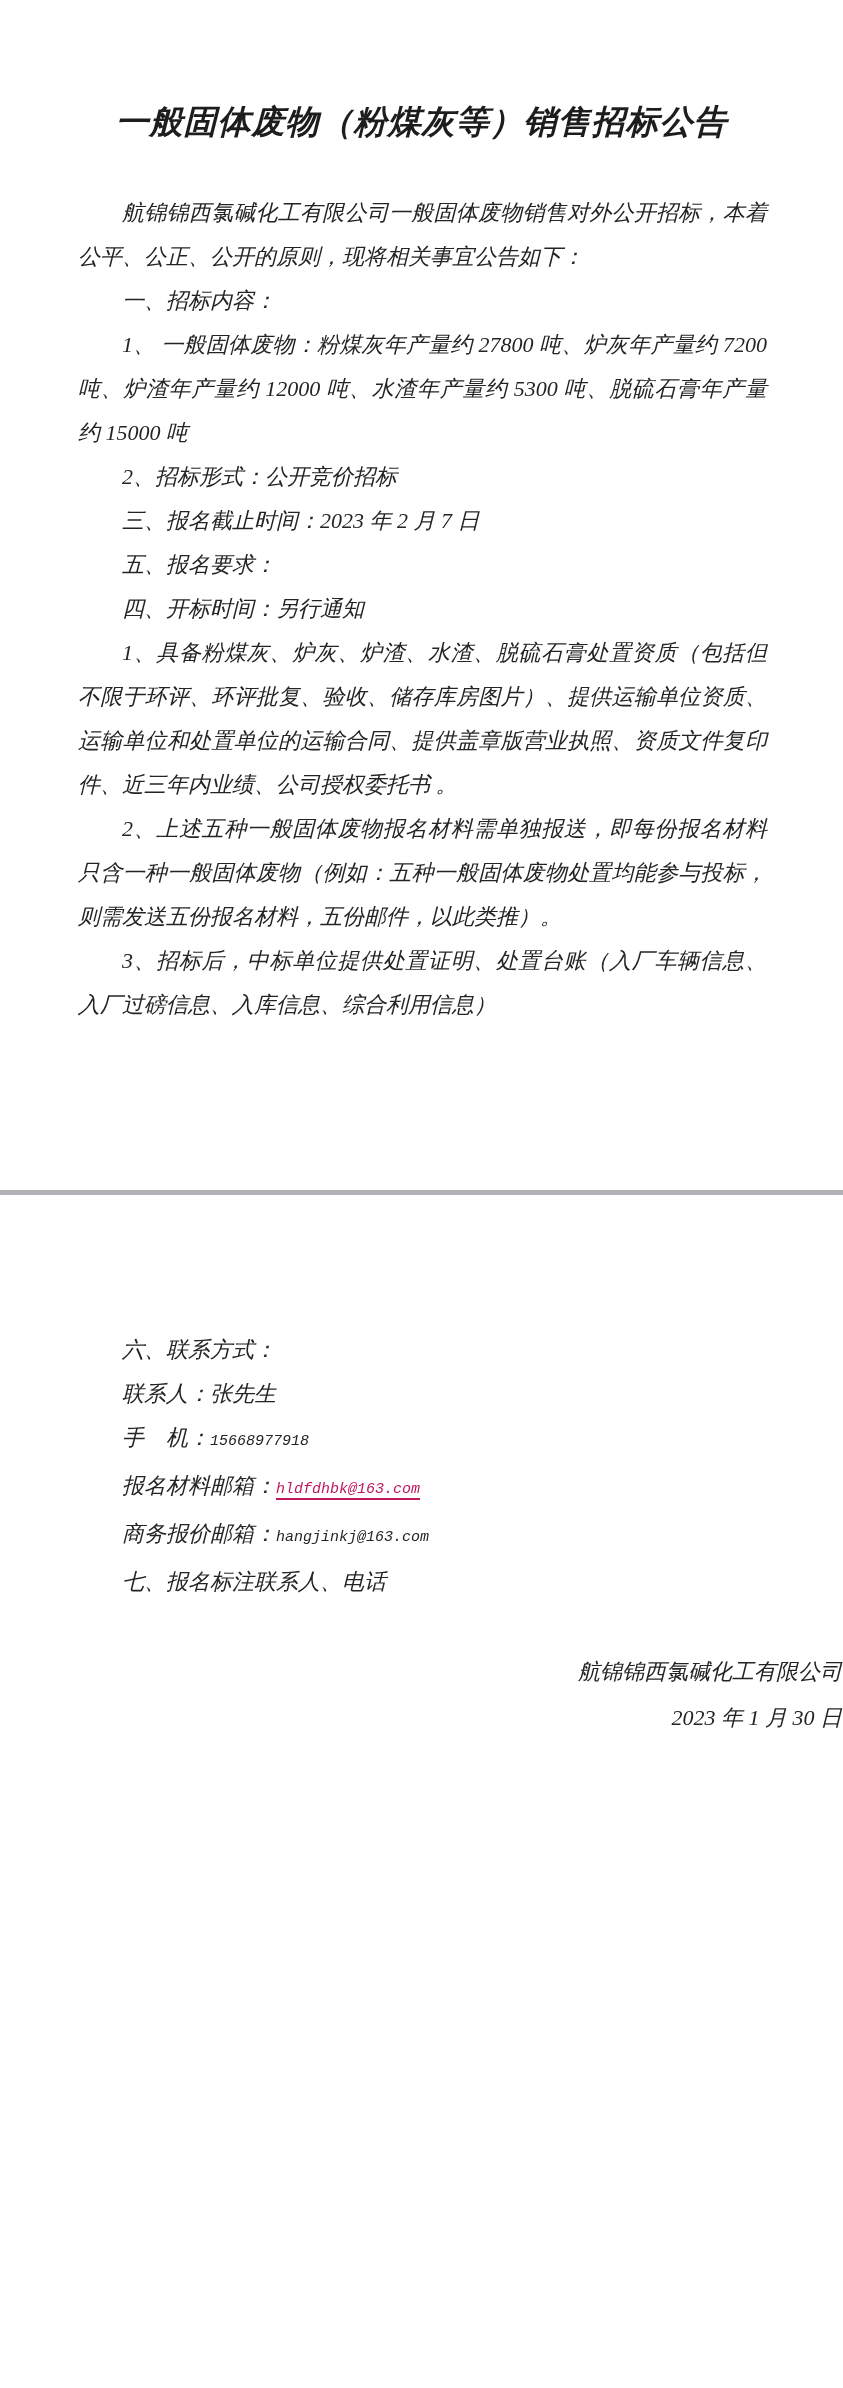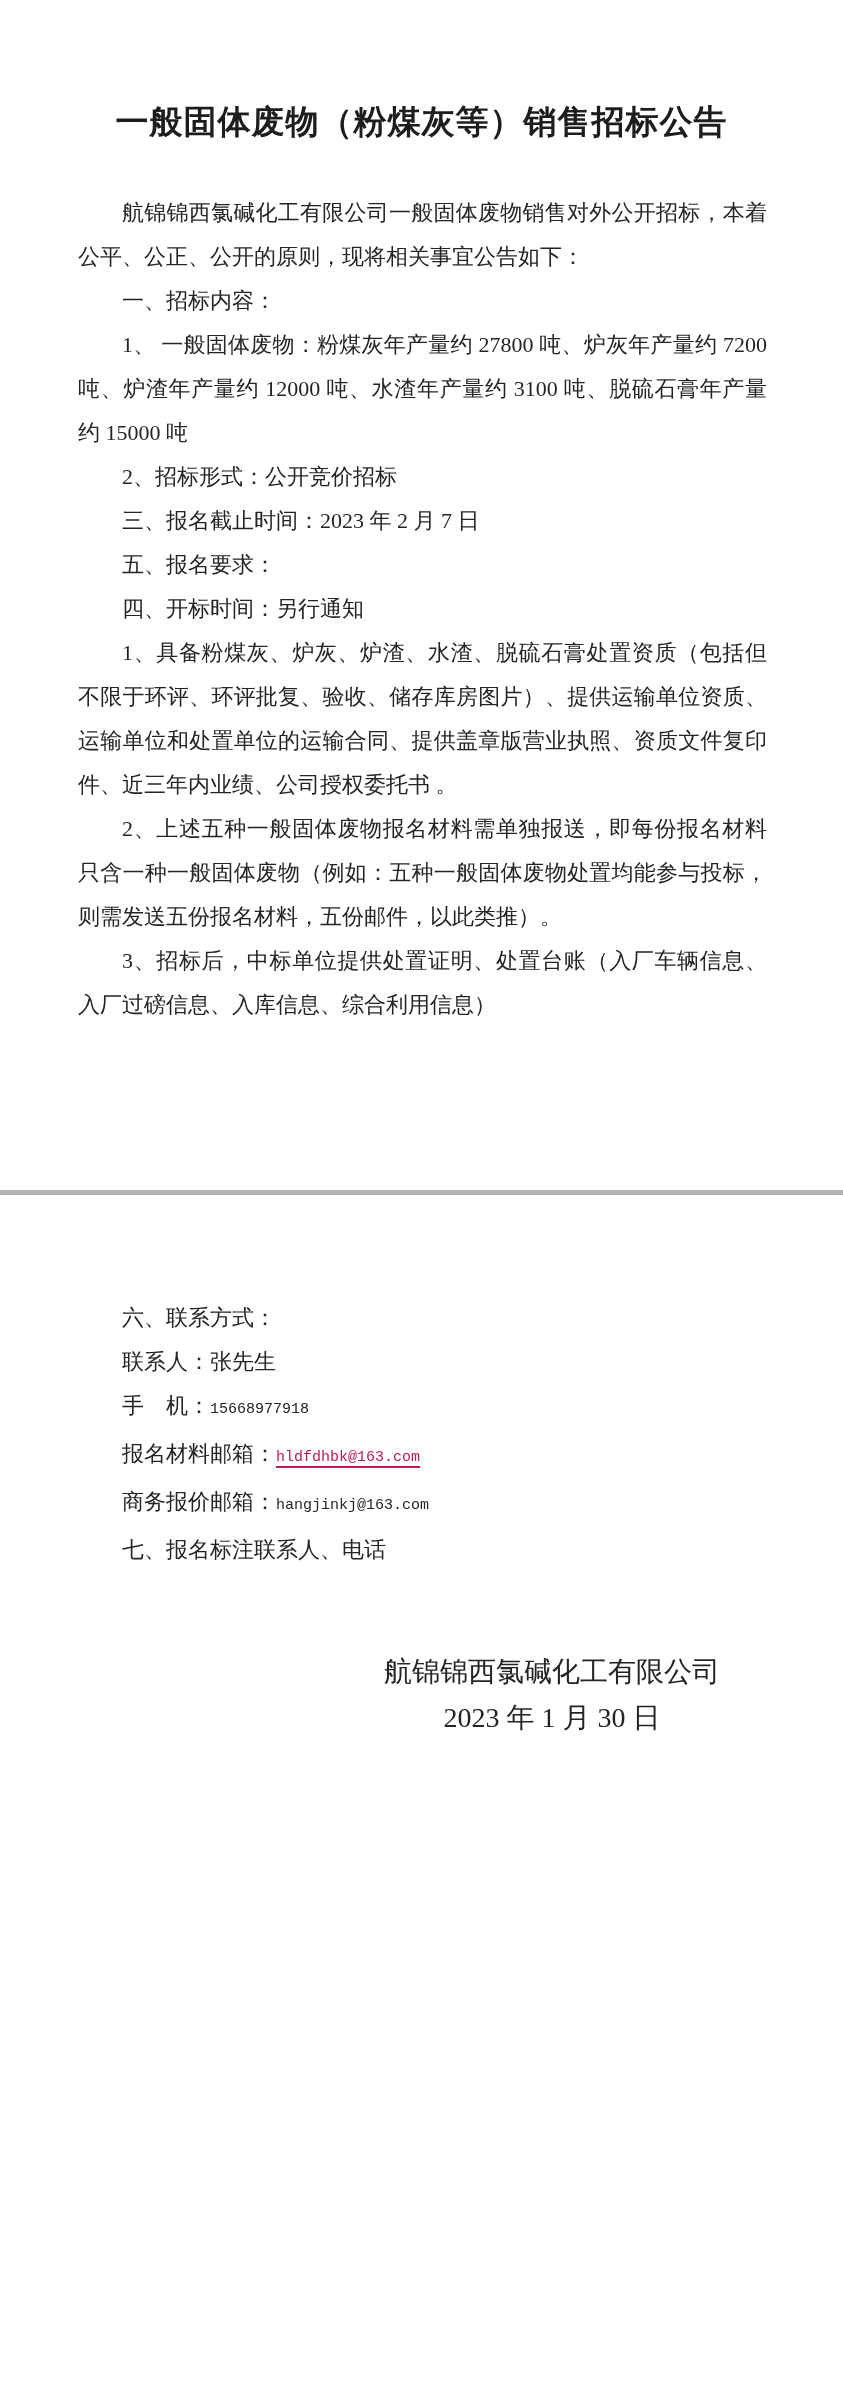--- a/index.html
+++ b/index.html
@@ -4,71 +4,71 @@
 <style>
   html, body { margin: 0; padding: 0; }
   body {
     width: 843px; height: 2388px;
     background: #ffffff;
     font-family: "Liberation Serif", "DejaVu Serif", serif;
     color: #242424;
     position: relative;
     overflow: hidden;
   }
-  .doc { position: absolute; top: 0; left: 0; width: 843px; height: 2388px; background: #ffffff; }
+  .doc { position: absolute; top: 0; left: 0; width: 843px; height: 2388px; background: #ffffff; font-style: italic; }
 
   .doc-title {
     position: absolute; top: 100px; left: 0; right: 0;
     margin: 0;
     text-align: center;
     font-size: 33px; font-weight: 700;
     line-height: 44px;
     letter-spacing: 1px;
     color: #1d1d1d;
   }
 
   .body-block {
     position: absolute; left: 78px; right: 76px;
     font-size: 22px; line-height: 44px;
     text-align: justify;
     color: #242424;
   }
   .sec1 { top: 191px; }
-  .sec2 { top: 1296px; }
+  .sec2 { top: 1328px; }
   .body-block p { margin: 0; text-indent: 44px; }
 
   .page-divider {
     position: absolute; left: 0; top: 1190px;
     width: 843px; height: 5px;
     border: none; margin: 0;
   }
 
   .mono { font-family: "Liberation Mono", "DejaVu Sans Mono", monospace; font-size: 15px; }
   .u-link { text-decoration: underline; text-decoration-thickness: 2px; text-underline-offset: 5px; color: #be185d; }
 
   .signature-block {
     position: absolute; top: 1650px; left: 262px; width: 580px;
-    font-size: 28px; line-height: 44px;
-    text-align: center;
+    font-size: 22px; line-height: 44px;
+    text-align: right;
     color: #242424;
   }
   .signature-block p { margin: 0; }
   .sign-date { margin-top: 2px !important; }
 </style>
 </head>
 <body>
 
 <div class="doc">
 
   <h1 class="doc-title">一般固体废物（粉煤灰等）销售招标公告</h1>
 
   <div class="body-block sec1">
     <p>航锦锦西氯碱化工有限公司一般固体废物销售对外公开招标，本着公平、公正、公开的原则，现将相关事宜公告如下：</p>
     <p>一、招标内容：</p>
-    <p>1、 一般固体废物：粉煤灰年产量约 27800 吨、炉灰年产量约 7200 吨、炉渣年产量约 12000 吨、水渣年产量约 3100 吨、脱硫石膏年产量约 15000 吨</p>
+    <p>1、 一般固体废物：粉煤灰年产量约 27800 吨、炉灰年产量约 7200 吨、炉渣年产量约 12000 吨、水渣年产量约 5300 吨、脱硫石膏年产量约 15000 吨</p>
     <p>2、招标形式：公开竞价招标</p>
     <p>三、报名截止时间：2023 年 2 月 7 日</p>
     <p>五、报名要求：</p>
     <p>四、开标时间：另行通知</p>
     <p>1、具备粉煤灰、炉灰、炉渣、水渣、脱硫石膏处置资质（包括但不限于环评、环评批复、验收、储存库房图片）、提供运输单位资质、运输单位和处置单位的运输合同、提供盖章版营业执照、资质文件复印件、近三年内业绩、公司授权委托书 。</p>
     <p>2、上述五种一般固体废物报名材料需单独报送，即每份报名材料只含一种一般固体废物（例如：五种一般固体废物处置均能参与投标，则需发送五份报名材料，五份邮件，以此类推）。</p>
     <p>3、招标后，中标单位提供处置证明、处置台账（入厂车辆信息、入厂过磅信息、入库信息、综合利用信息）</p>
   </div>
 
   <hr class="page-divider" style="background:#b1b1b6;">

